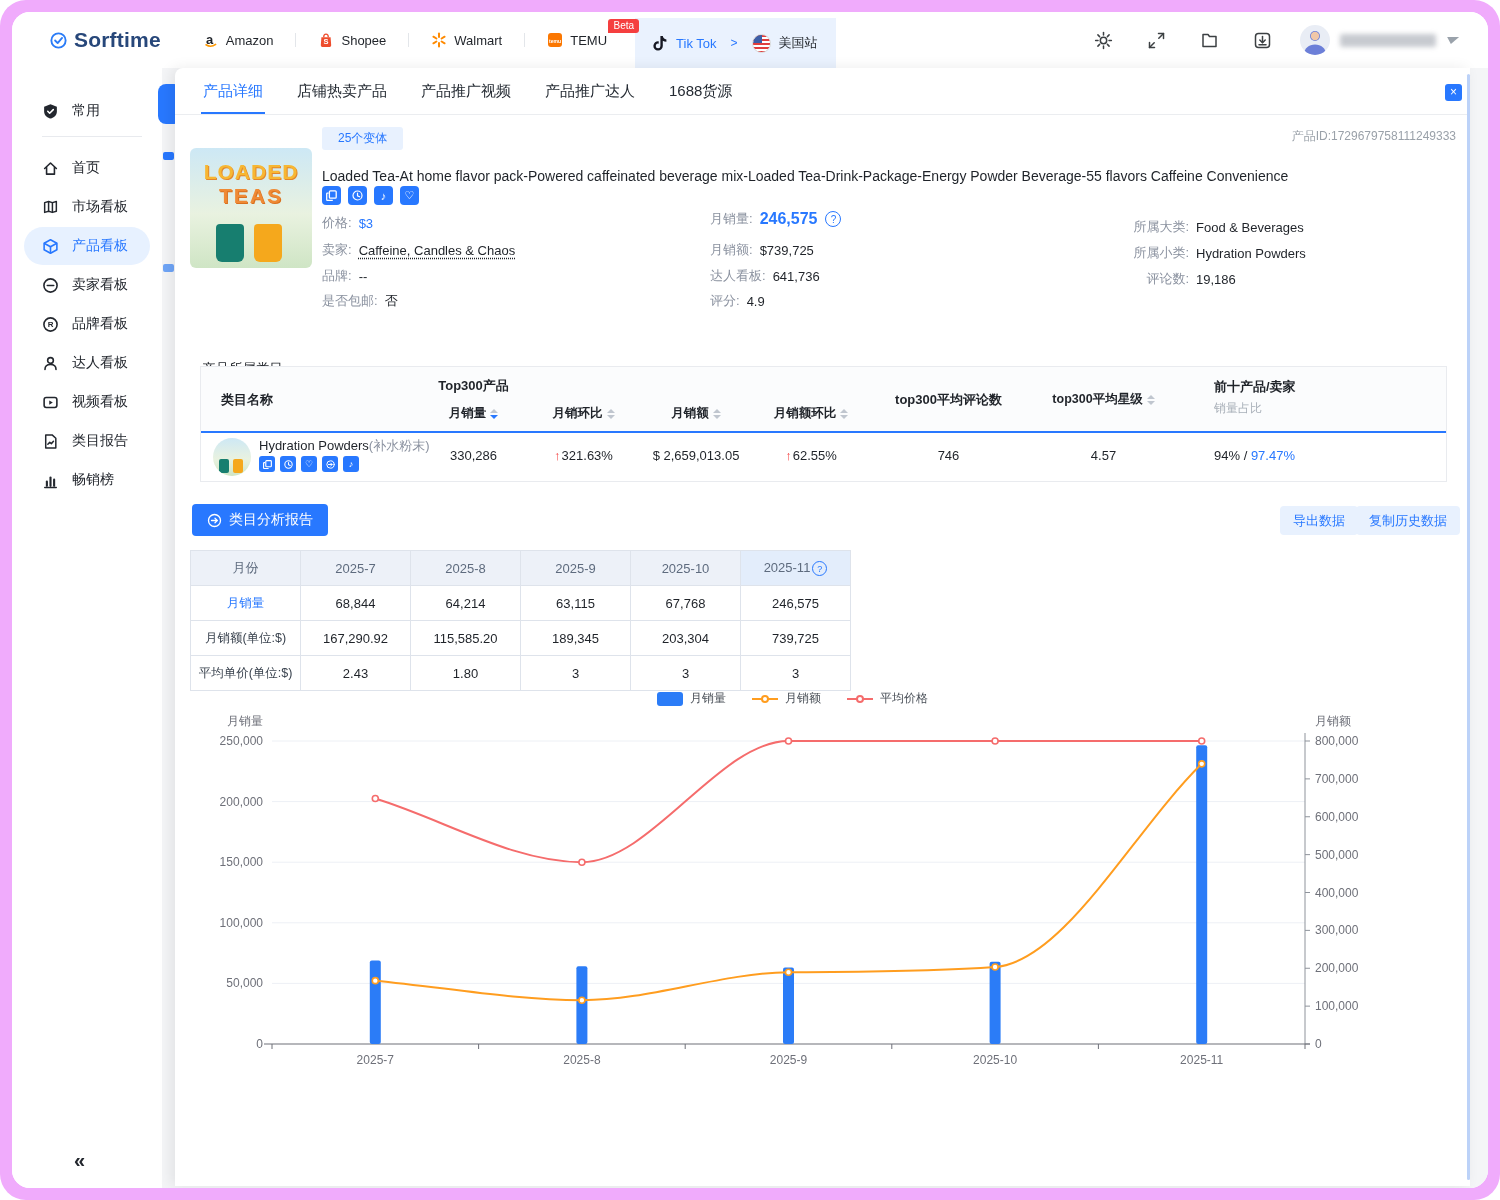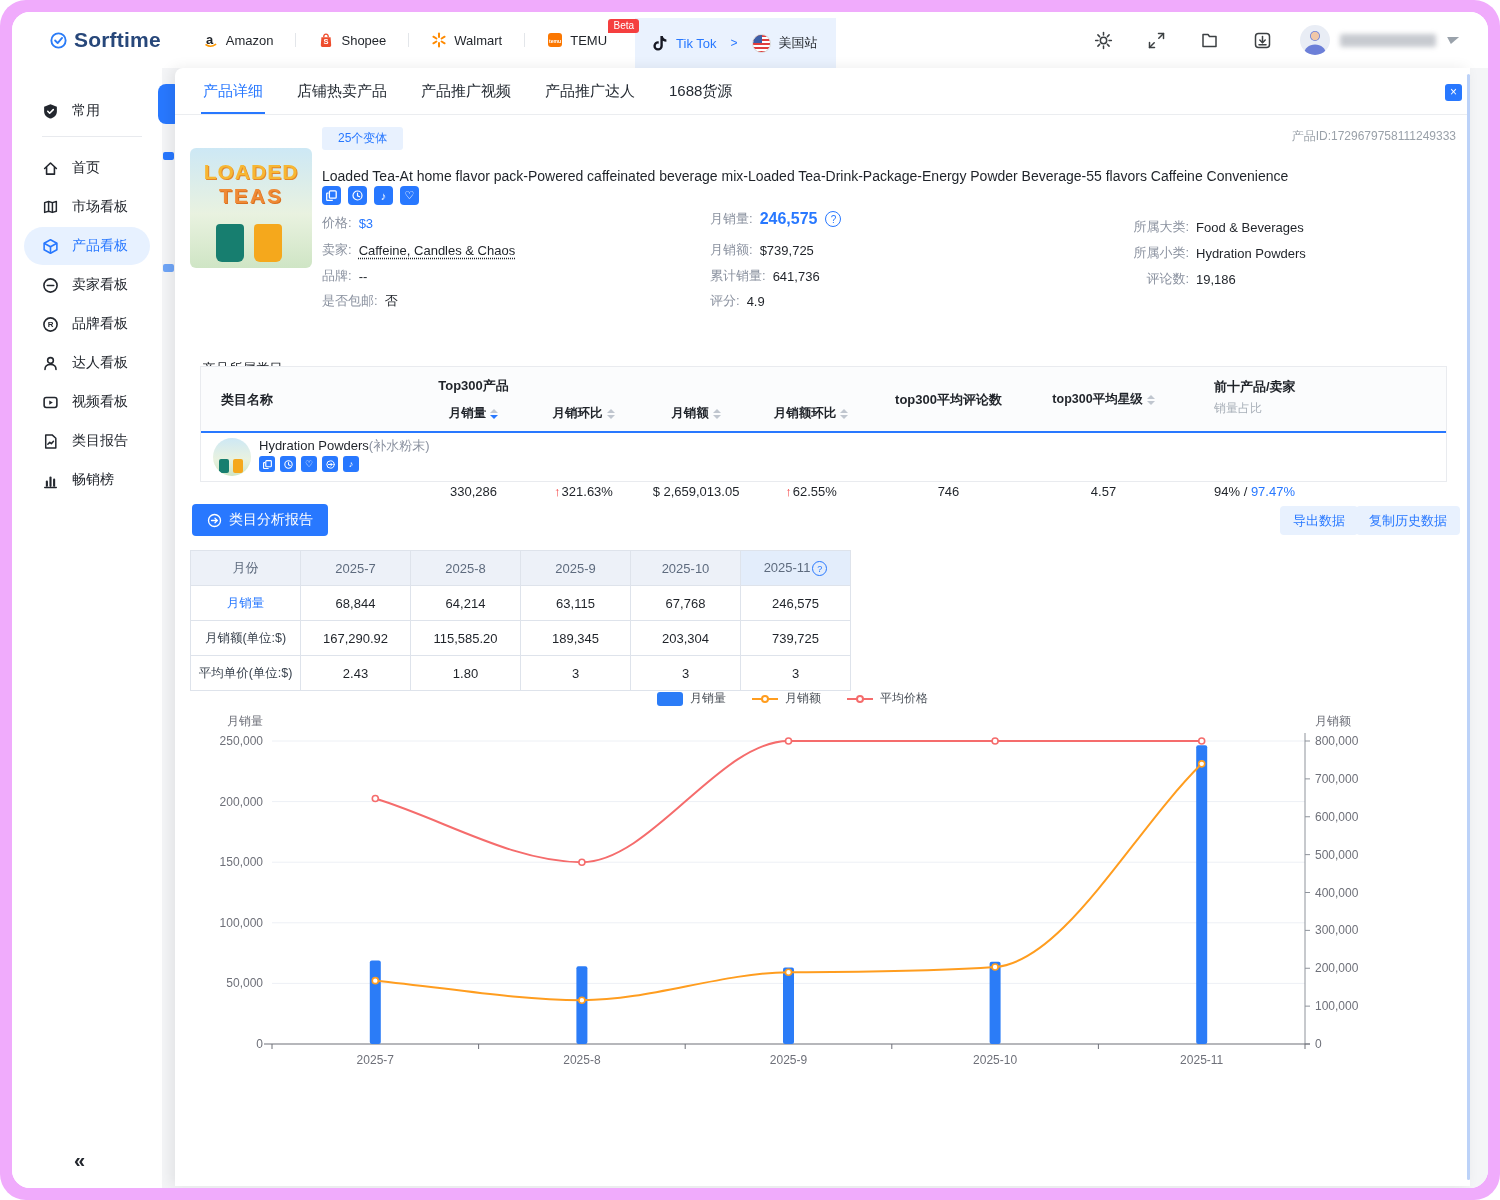--- a/index.html
+++ b/index.html
@@ -84,21 +84,21 @@
   .sort .dn{border-top:4px solid #C0C6CF;}
   .sort .dn.on{border-top-color:#2878FF;}
   .ct-blueline{position:absolute;left:0;right:0;top:64px;height:2px;background:#2878FF;}
   .ct-row{position:absolute;left:0;top:66px;right:0;height:48px;}
   .ct-thumb{position:absolute;left:12px;top:5px;width:38px;height:38px;border-radius:50%;overflow:hidden;background:linear-gradient(180deg,#CDE8F5 0%,#E9F2E0 55%,#CFE5C5 100%);cursor:pointer;}
   .ct-thumb .mini1{position:absolute;left:6px;bottom:3px;width:10px;height:14px;background:#177E6F;border-radius:2px;}
   .ct-thumb .mini2{position:absolute;left:20px;bottom:3px;width:10px;height:14px;background:#F5A81C;border-radius:2px;}
   .ct-name{position:absolute;left:58px;top:4px;font-size:13px;color:#1F2329;cursor:pointer;}
   .ct-name .cn{color:#8A919F;}
   .ct-ric{position:absolute;left:58px;top:23px;display:flex;gap:5px;}
-  .ct-val{position:absolute;top:15px;text-align:center;font-size:13px;color:#1F2329;margin-top:36px;}
+  .ct-val{position:absolute;top:15px;text-align:center;font-size:13px;color:#1F2329;}
   .uar{color:#F53F3F;margin-right:1px;}
 
   .report-btn{position:absolute;left:17px;top:436px;height:32px;background:#2878FF;color:#fff;border-radius:4px;font-size:14px;display:flex;align-items:center;gap:7px;padding:0 15px;cursor:pointer;}
   .lite-btn{position:absolute;top:438px;height:29px;background:#E8F1FE;color:#2878FF;border-radius:4px;font-size:13px;display:flex;align-items:center;padding:0 13px;cursor:pointer;}
   .export-btn{right:112px;}
   .copyhist-btn{right:10px;}
 
   .mtable{position:absolute;left:15px;top:482px;border-collapse:collapse;}
   .mtable th,.mtable td{border:1px solid #DEE3EB;width:105px;height:34px;font-weight:400;text-align:center;font-size:13px;padding:0 2px;}
   .mtable thead th{background:#EDF1F8;color:#5E6B7E;}
@@ -373,21 +373,21 @@
     <div class="fr" style="left:535px;top:142px">
           <span class="lb">月销量:</span>
           <span class="bigv">246,575</span>
           <span class="qring">?</span>
         </div>
     <div class="fr" style="left:535px;top:173px">
           <span class="lb">月销额:</span>
           <span>$739,725</span>
         </div>
     <div class="fr" style="left:535px;top:199px">
-          <span class="lb">累计销量:</span>
+          <span class="lb">达人看板:</span>
           <span>641,736</span>
         </div>
     <div class="fr" style="left:535px;top:224px">
           <span class="lb">评分:</span>
           <span>4.9</span>
         </div>
 
     <div class="fr" style="left:950px;top:150px">
           <span class="lb r">所属大类:</span>
           <span>Food &amp; Beverages</span>

